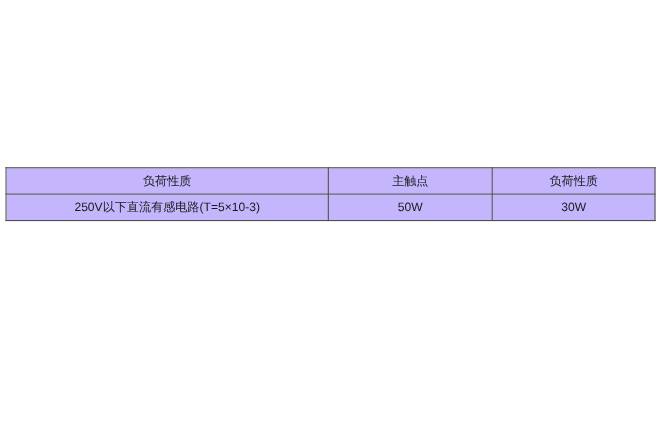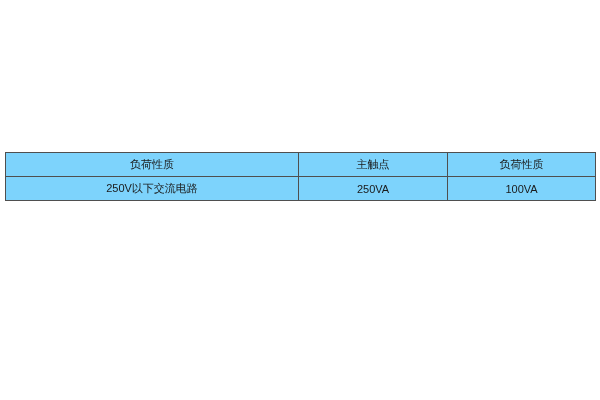--- a/index.html
+++ b/index.html
@@ -23,21 +23,21 @@
   }
   table.spec-table th,
   table.spec-table td {
     border: 1px solid #4f4f4f;
     height: 24px;
     text-align: center;
     vertical-align: middle;
     font-size: 11px;
     font-weight: 400;
     color: #1a1a1a;
-    background: #7dd3fc;
+    background: #c4b5fd;
     padding: 0 4px;
     white-space: nowrap;
     overflow: hidden;
   }
   table.spec-table .col-load   { width: 293px; }
   table.spec-table .col-main   { width: 149px; }
   table.spec-table .col-signal { width: 148px; }
 </style>
 </head>
 <body>
@@ -52,20 +52,20 @@
     </colgroup>
     <thead>
       <tr>
         <th>负荷性质</th>
         <th>主触点</th>
         <th>负荷性质</th>
       </tr>
     </thead>
     <tbody>
       <tr>
-        <td>250V以下交流电路</td>
-        <td>250VA</td>
-        <td>100VA</td>
+        <td>250V以下直流有感电路(T=5×10-3)</td>
+        <td>50W</td>
+        <td>30W</td>
       </tr>
     </tbody>
   </table>
 
 </div>
 
 </body></html>

